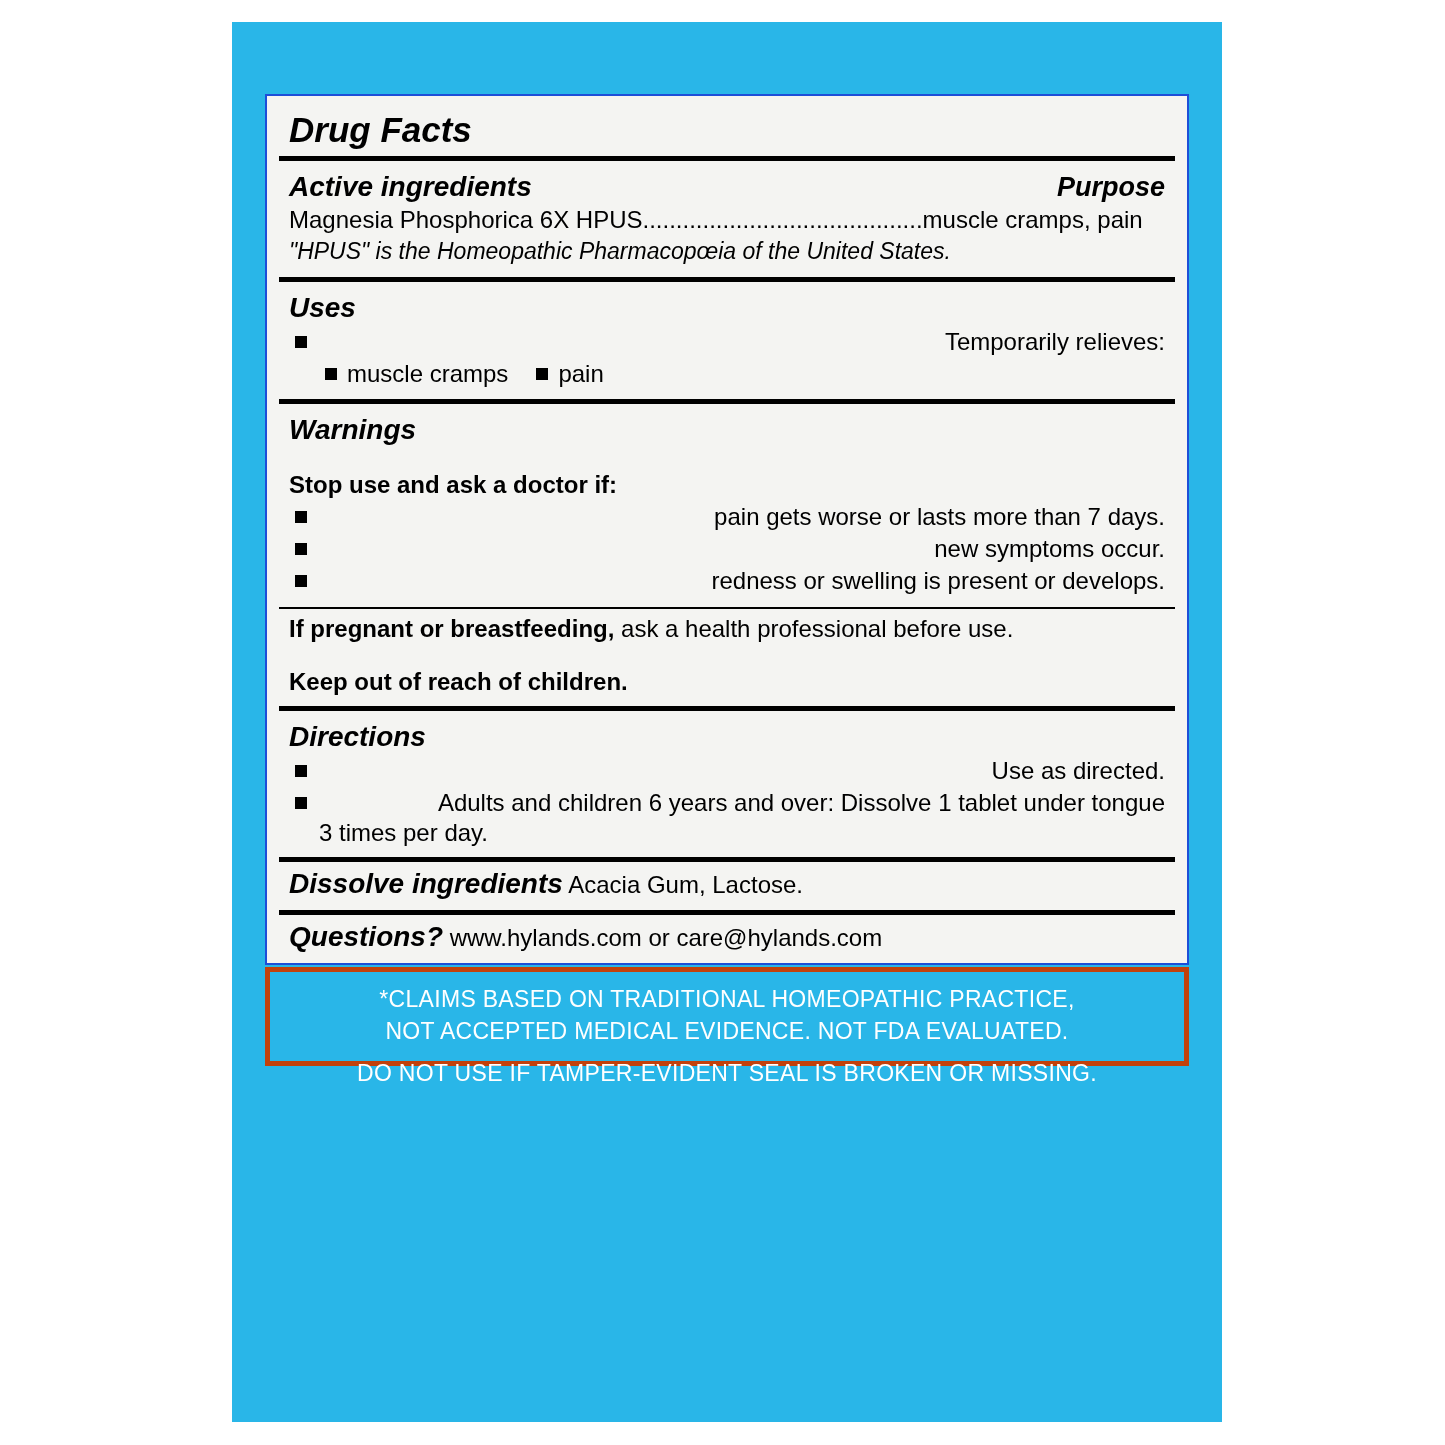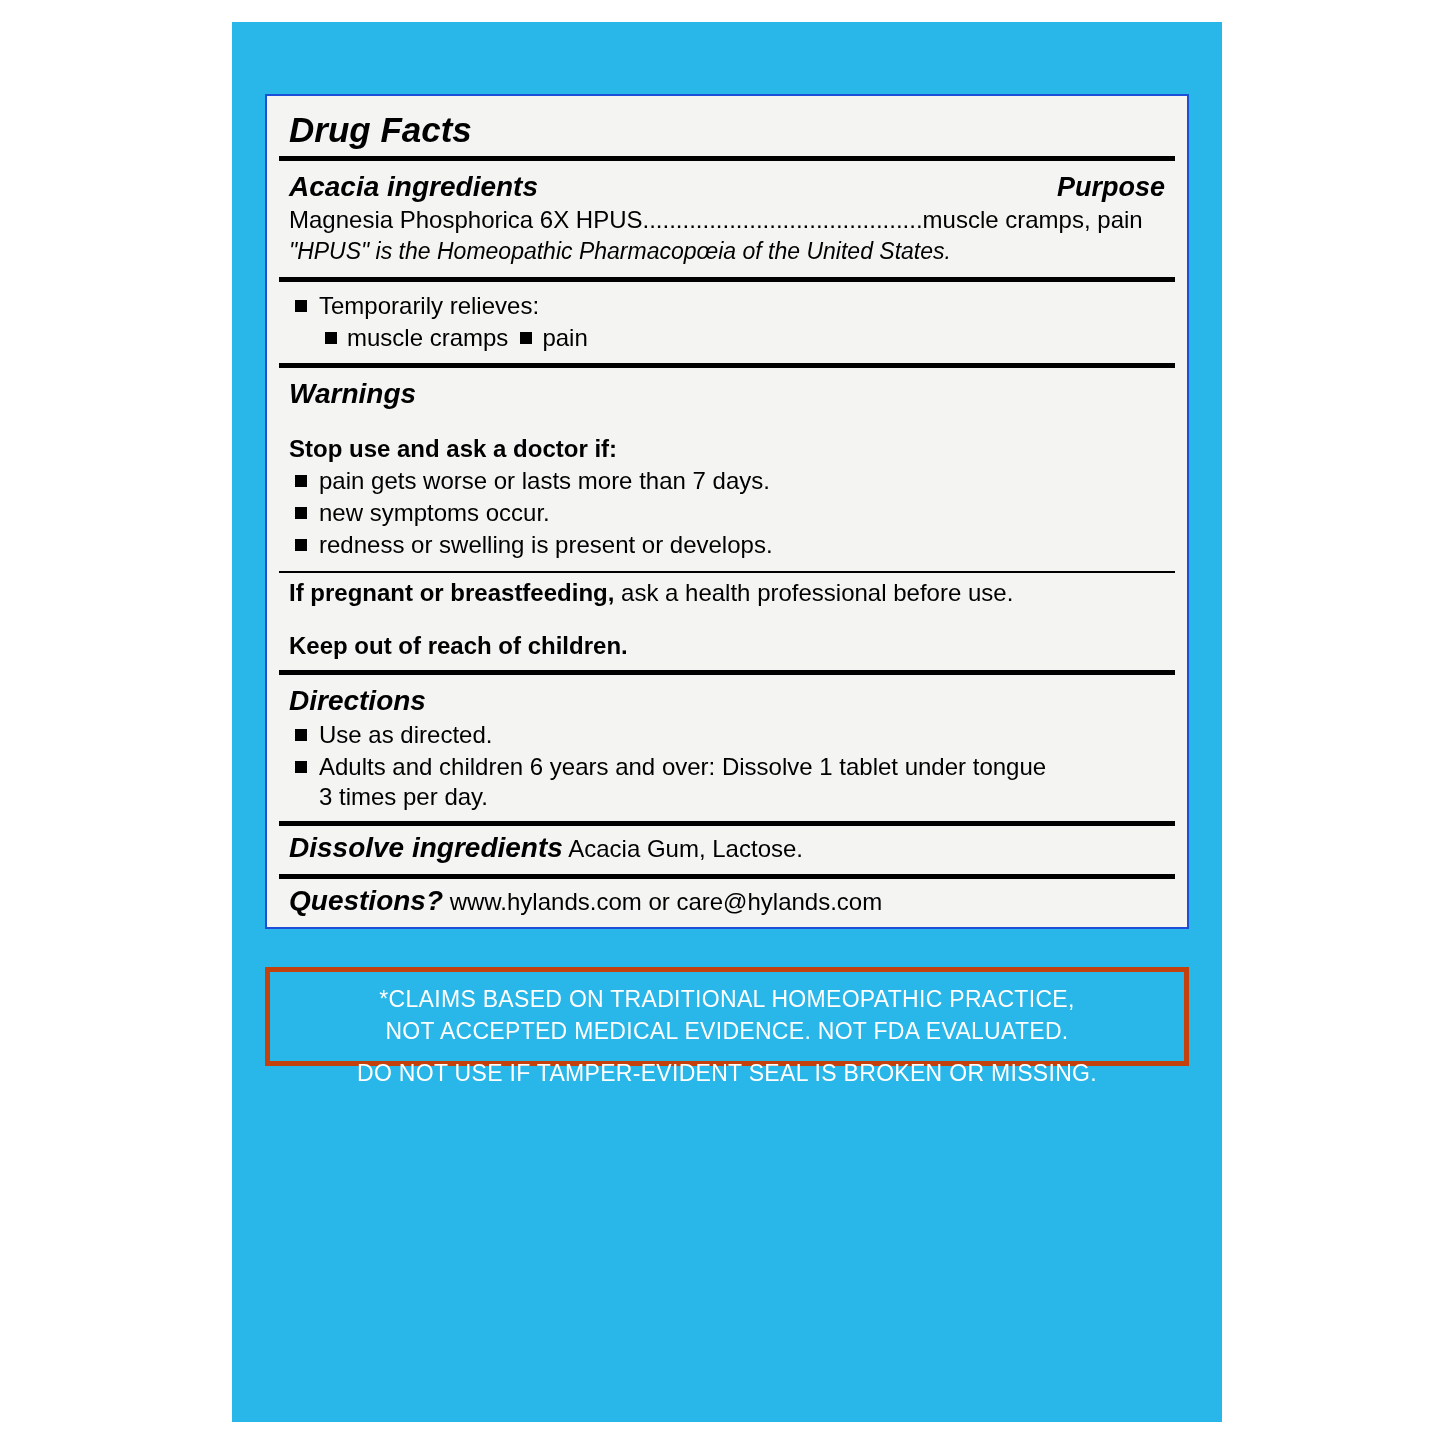--- a/index.html
+++ b/index.html
@@ -98,35 +98,36 @@
     list-style: none;
     margin: 2px 0 0 0;
     padding: 0;
   }
   ul.bullets li {
     position: relative;
     padding-left: 30px;
     font-size: 24px;
     line-height: 1.33;
     color: #000;
+    text-align: right;
   }
   ul.bullets li .sq {
     position: absolute;
     left: 6px;
     top: 10px;
     width: 12px;
     height: 12px;
     background: #000;
   }
   ul.sub-bullets {
     list-style: none;
     margin: 0 0 0 32px;
     padding: 0;
     display: flex;
-    gap: 8px;
+    gap: 24px;
   }
   ul.sub-bullets li {
     position: relative;
     padding-left: 26px;
     font-size: 24px;
     line-height: 1.33;
     color: #000;
   }
   ul.sub-bullets li .sq {
     position: absolute;
@@ -187,29 +188,30 @@
 <div id="page">
   <div id="package">
 
     <div id="drug-facts">
 
       <div class="df-title">Drug Facts</div>
       <div class="rule-thick"></div>
 
       <div class="section">
         <div class="row-head">
-          <span class="sec-head">Acacia ingredients</span>
+          <span class="sec-head">Active ingredients</span>
           <span class="purpose">Purpose</span>
         </div>
         <div class="body-text">Magnesia Phosphorica 6X HPUS..........................................muscle cramps, pain</div>
         <div class="italic-note">"HPUS" is the Homeopathic Pharmacopœia of the United States.</div>
       </div>
       <div class="rule-thick"></div>
 
       <div class="section">
+        <div class="sec-head">Uses</div>
         <ul class="bullets">
           <li><span class="sq"></span><span>Temporarily relieves:</span></li>
         </ul>
         <ul class="sub-bullets">
           <li><span class="sq"></span><span>muscle cramps</span></li>
           <li><span class="sq"></span><span>pain</span></li>
         </ul>
       </div>
       <div class="rule-thick"></div>
 

